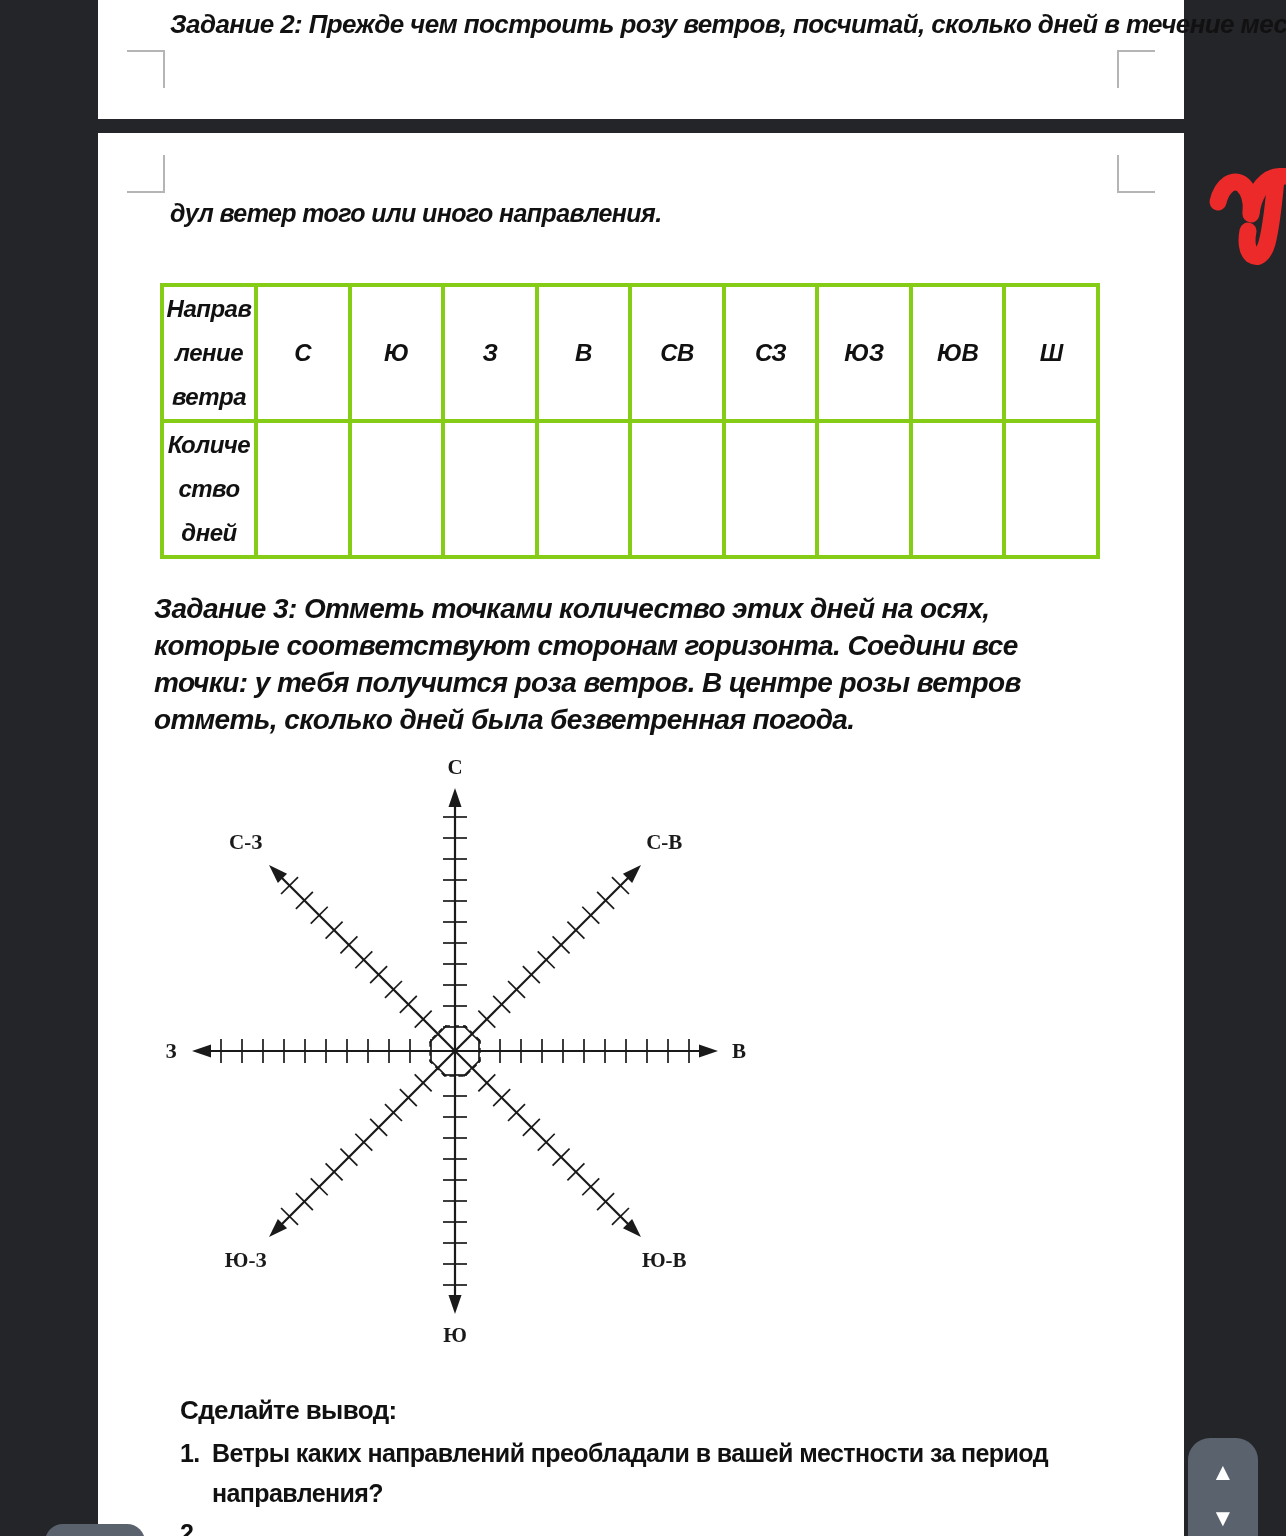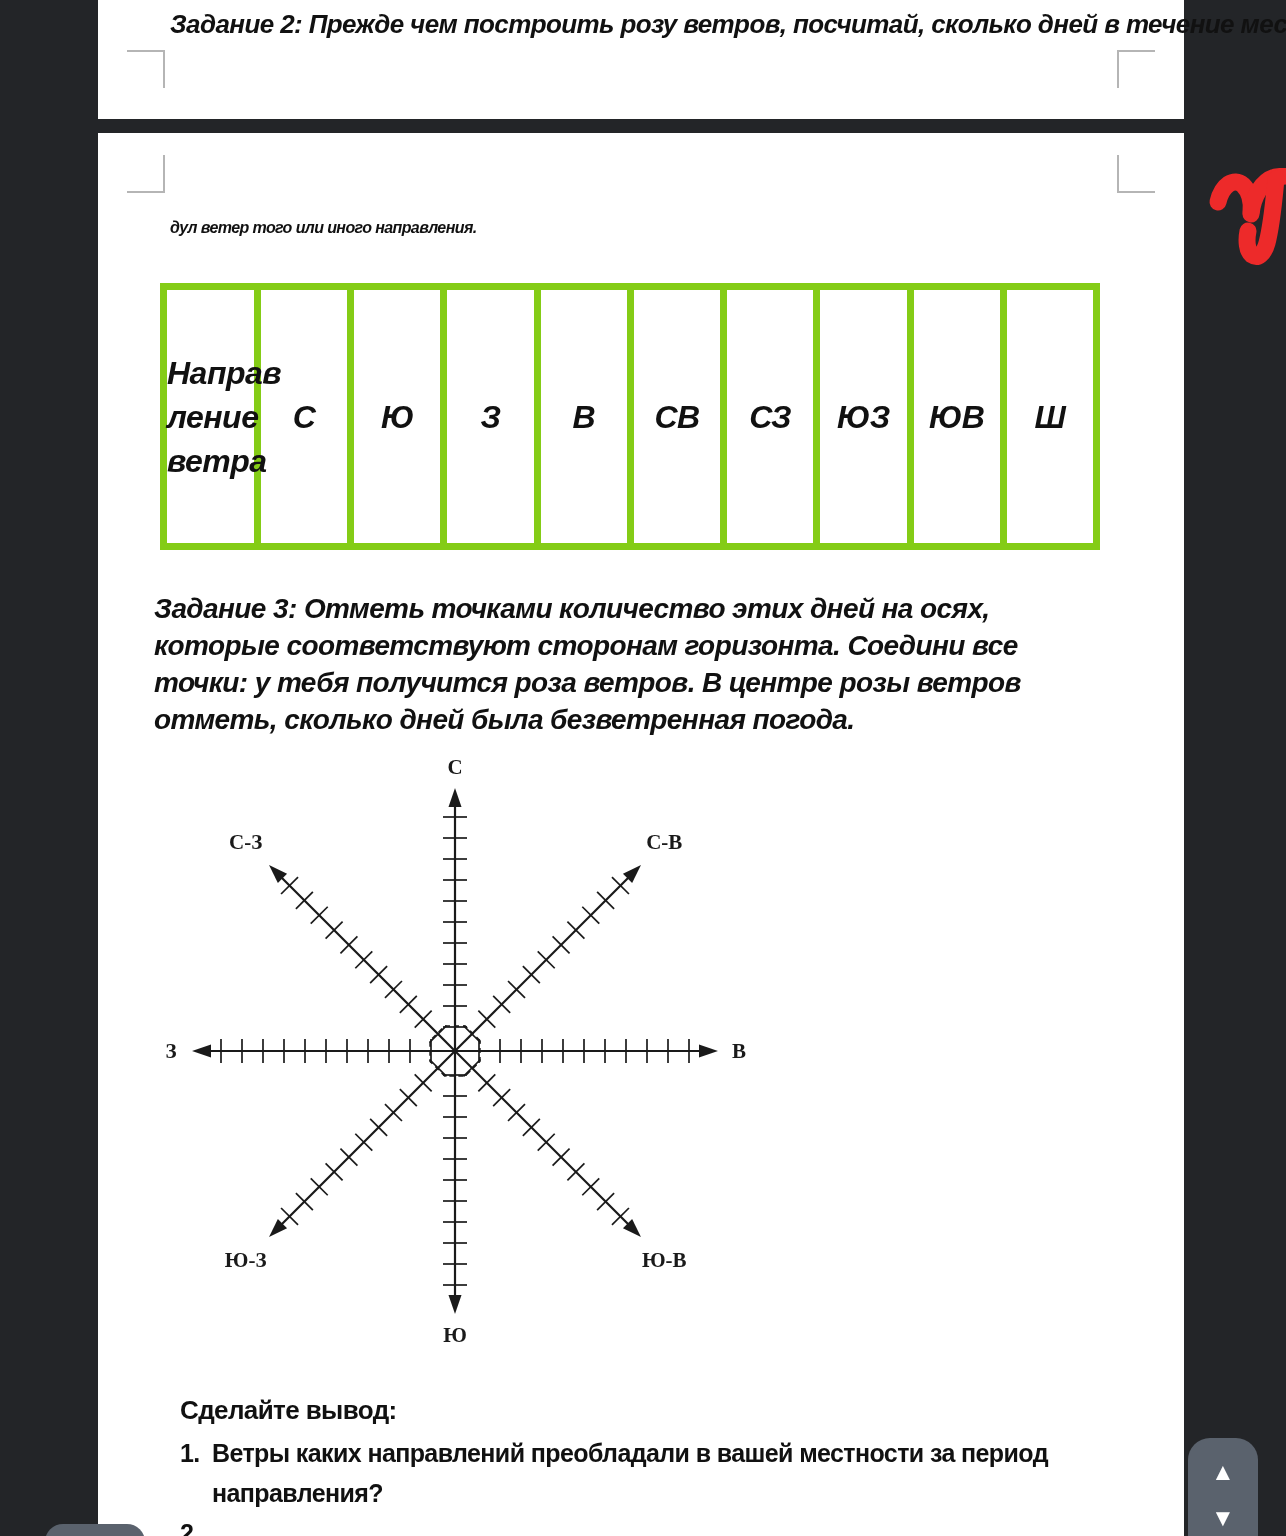--- a/index.html
+++ b/index.html
@@ -18,29 +18,29 @@
   .mark.bl{border-top:2px solid #b5b5b5; border-right:2px solid #b5b5b5;}
   .mark.br{border-top:2px solid #b5b5b5; border-left:2px solid #b5b5b5;}
 
   .doc-bolditalic{
     font-weight:700; font-style:italic; letter-spacing:-0.6px; line-height:37px;
   }
   .doc-bold{
     font-weight:700; letter-spacing:-0.6px;
   }
   .title-line{position:absolute; left:72px; top:6px; font-size:26px; white-space:nowrap;}
-  .intro-line{position:absolute; left:72px; top:76px; font-size:16px; white-space:nowrap;}
+  .intro-line{position:absolute; left:72px; top:62px; font-size:25px; white-space:nowrap;}
 
   table.wind-table{
     position:absolute; left:62px; top:150px; width:940px; height:267px;
     border-collapse:collapse; table-layout:fixed;
   }
   table.wind-table td{
-    border:7px solid #84cc16; text-align:center; vertical-align:middle;
-    font-size:32px; font-weight:700; font-style:italic; letter-spacing:-0.5px;
+    border:4px solid #84cc16; text-align:center; vertical-align:middle;
+    font-size:24px; font-weight:700; font-style:italic; letter-spacing:-0.5px;
     padding:0; white-space:pre-line; line-height:44px;
   }
   table.wind-table col.c0{width:94px;}
   table.wind-table tr.r1{height:134px;}
   table.wind-table tr.r2{height:133px;}
 
   .task3-par{
     position:absolute; left:56px; top:457px; width:958px; font-size:28px;
   }
 
@@ -112,20 +112,34 @@
 ветра</td>
         <td>С</td>
         <td>Ю</td>
         <td>З</td>
         <td>В</td>
         <td>СВ</td>
         <td>СЗ</td>
         <td>ЮЗ</td>
         <td>ЮВ</td>
         <td>Ш</td>
+      </tr>
+      <tr class="r2">
+        <td>Количе
+ство
+дней</td>
+        <td></td>
+        <td></td>
+        <td></td>
+        <td></td>
+        <td></td>
+        <td></td>
+        <td></td>
+        <td></td>
+        <td></td>
       </tr>
     </tbody>
       </table>
 
     <div class="task3-par doc-bolditalic">
       <span>Задание 3:</span>
       <span>Отметь точками количество этих дней на осях, которые соответствуют сторонам горизонта. Соедини все точки: у тебя получится роза ветров. В центре розы ветров отметь, сколько дней была безветренная погода.</span>
     </div>
 
     <div class="rose-wrap">

